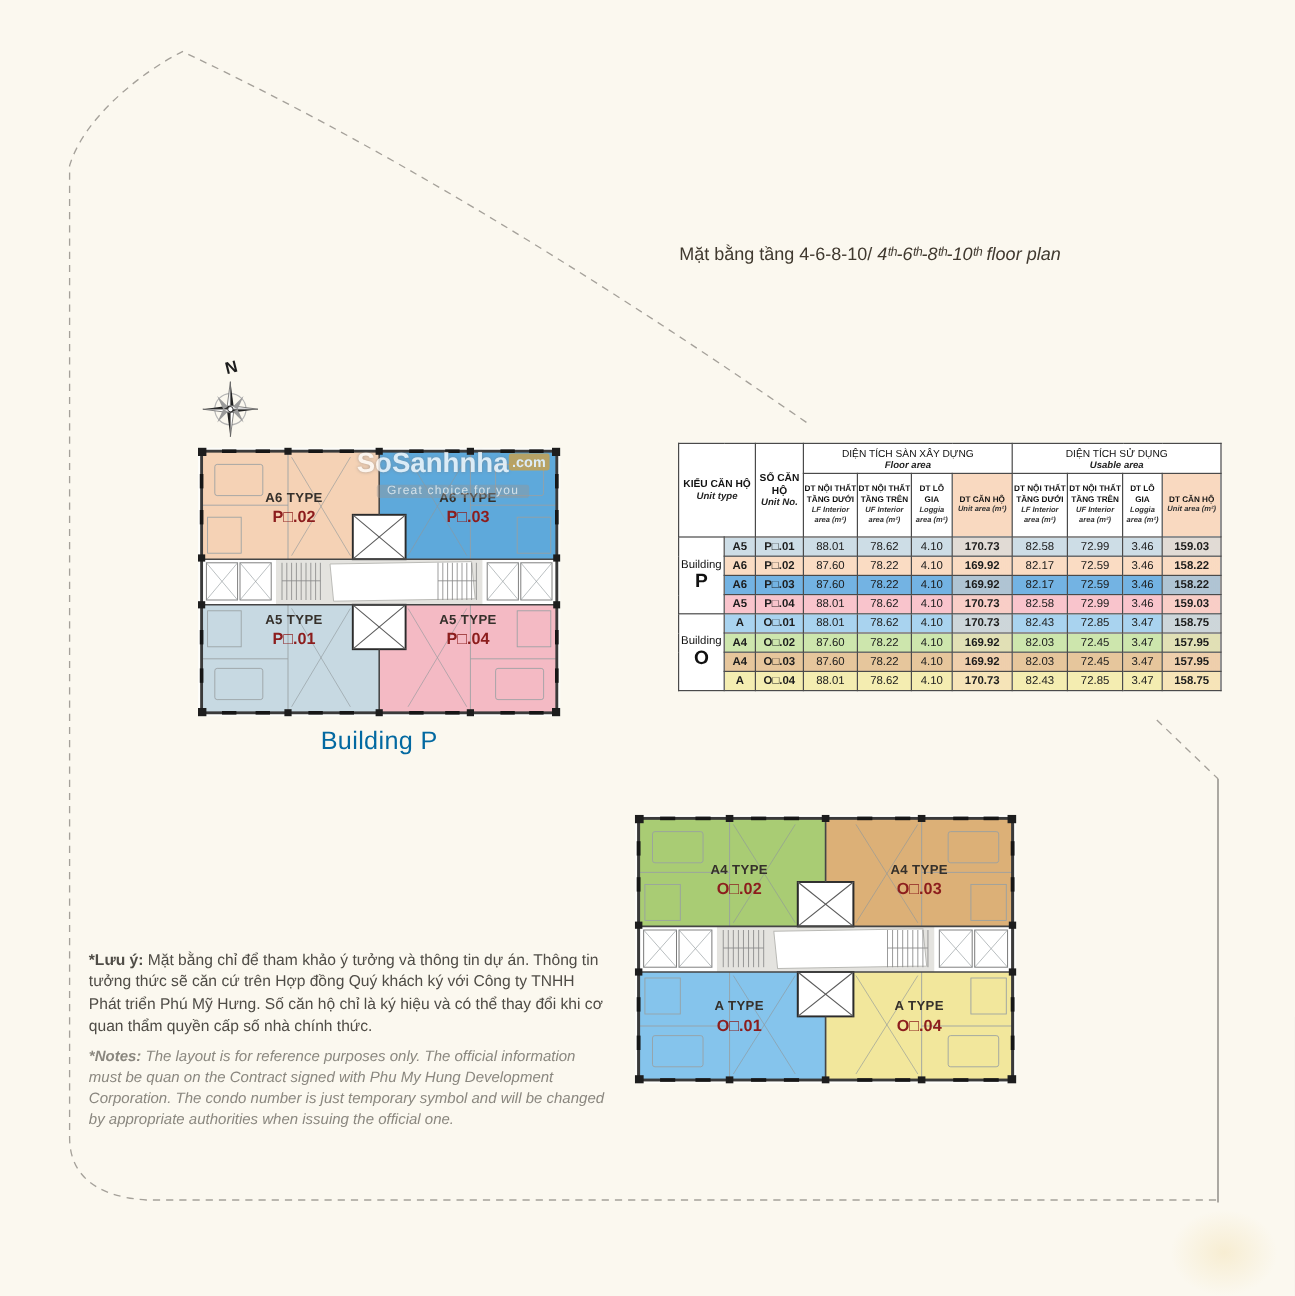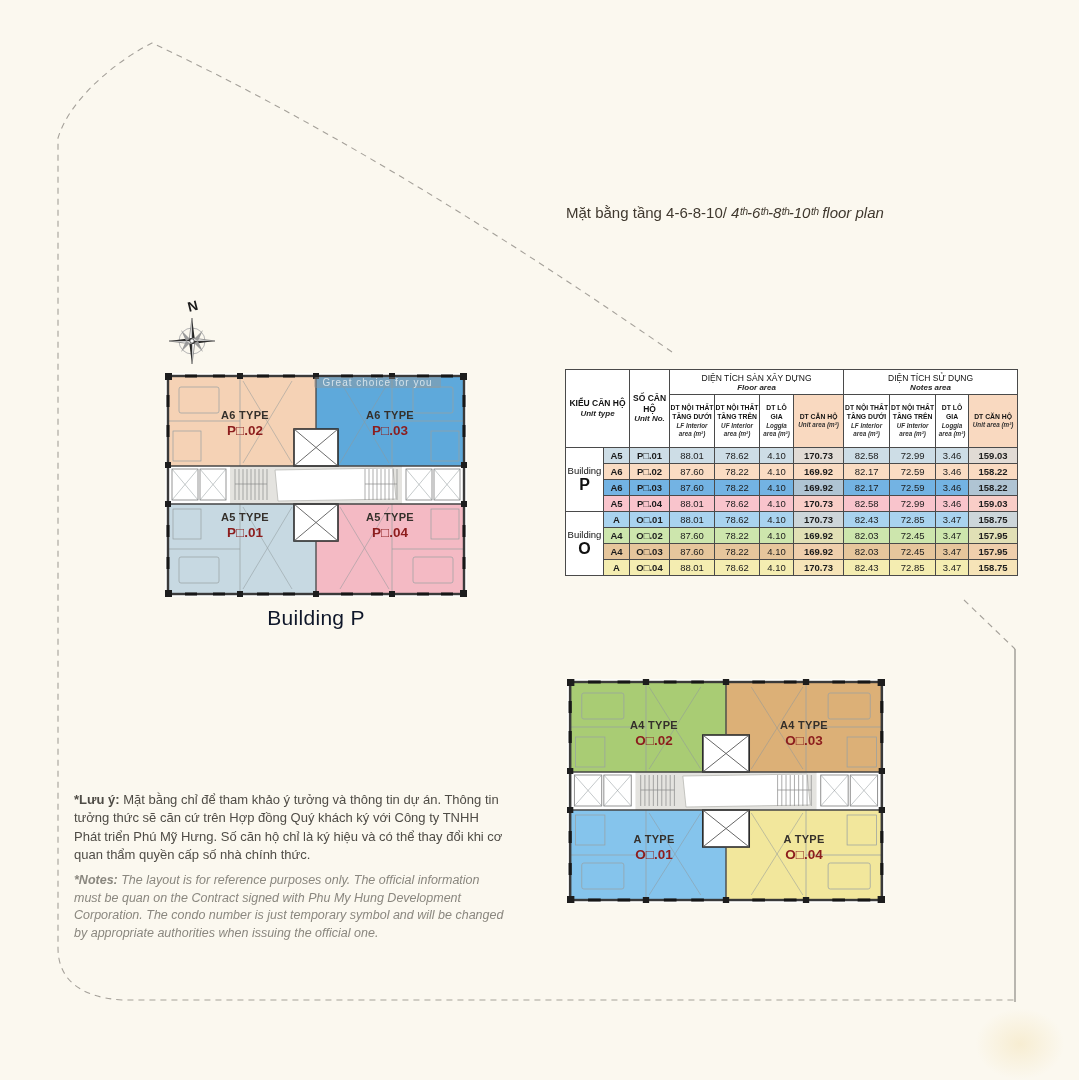--- a/index.html
+++ b/index.html
@@ -19,29 +19,29 @@
   .hdr-row{display:flex;align-items:flex-start;}
   .hdr-marker{width:15px;height:15px;margin:3px 10px 0 0;flex:0 0 auto;}
   .hdr-title{font-size:19px;letter-spacing:.4px;color:#40392f;line-height:22px;white-space:nowrap;}
   .hdr-title .it{font-style:italic;}
   .hdr-sub{margin:4px 0 0 25px;font-size:15px;color:#40392f;white-space:nowrap;}
   .hdr-sub .it{font-style:italic;}
 
   
   .plan{position:absolute;}
   .plan-p{left:165px;top:373px;width:302px;height:224px;}
-  .plan-o{left:567px;top:679px;width:318px;height:224px;}
+  .plan-o{left:529px;top:679px;width:318px;height:224px;}
   .lab{position:absolute;width:110px;text-align:center;line-height:1.25;pointer-events:none;}
   .u-type{display:block;font-size:11px;font-weight:bold;color:#35302b;letter-spacing:.3px;}
   .u-no{display:block;font-size:13.5px;font-weight:bold;color:#8c1d1d;}
   .plan-p .tl{left:25px;top:36px}.plan-p .tr{left:170px;top:36px}
   .plan-p .bl{left:25px;top:138px}.plan-p .br{left:170px;top:138px}
   .plan-o .tl{left:32px;top:40px}.plan-o .tr{left:182px;top:40px}
   .plan-o .bl{left:32px;top:154px}.plan-o .br{left:182px;top:154px}
-  .caption{position:absolute;text-align:center;font-size:21px;color:#0f172a;letter-spacing:.3px;}
+  .caption{position:absolute;text-align:center;font-size:21px;color:#0369a1;letter-spacing:.3px;}
   .cap-p{left:165px;top:606px;width:302px;}
   .cap-o{left:557px;top:911px;width:318px;}
 
   
   .wall{stroke:#3a3a3a;stroke-width:2.4;fill:none;}
   .wall2{stroke:#454545;stroke-width:1.3;fill:none;}
   .lt{stroke:#98a0a2;stroke-width:.7;fill:none;}
   .xl{stroke:#8f989b;stroke-width:.6;fill:none;opacity:.85;}
   .blk{fill:#1d1d1d;}
   .win{fill:#161616;}
@@ -267,20 +267,21 @@
         <span class="u-type">A5 TYPE</span>
         <span class="u-no">P□.01</span>
       </div>
     <div class="lab br">
         <span class="u-type">A5 TYPE</span>
         <span class="u-no">P□.04</span>
       </div>
   </div>
 
   <div class="abs wm">
+    <div><span class="wm-brand">SoSanhnha</span><span class="wm-dom">.com</span></div>
     <div class="wm-tag">Great choice for you</div>
   </div>
 
   <div class="caption cap-p">Building P</div>
 
   <div class="abs tbl-block">
     <table class="area">
       <colgroup>
         <col style="width:38px">
           <col style="width:26px">
@@ -303,21 +304,21 @@
           <th rowspan="2">
               <div class="h-vi">SỐ CĂN HỘ</div>
               <div class="h-en">Unit No.</div>
             </th>
           <th colspan="4">
               <div class="g-vi">DIỆN TÍCH SÀN XÂY DỰNG</div>
               <div class="g-en">Floor area</div>
             </th>
           <th colspan="4">
               <div class="g-vi">DIỆN TÍCH SỬ DỤNG</div>
-              <div class="g-en">Notes area</div>
+              <div class="g-en">Usable area</div>
             </th>
         </tr>
         <tr class="sub-row">
           <th>
               <div class="sh-vi">DT NỘI THẤT TẦNG DƯỚI</div>
               <div class="sh-en">LF Interior area (m²)</div>
             </th>
           <th>
               <div class="sh-vi">DT NỘI THẤT TẦNG TRÊN</div>
               <div class="sh-en">UF Interior area (m²)</div>

